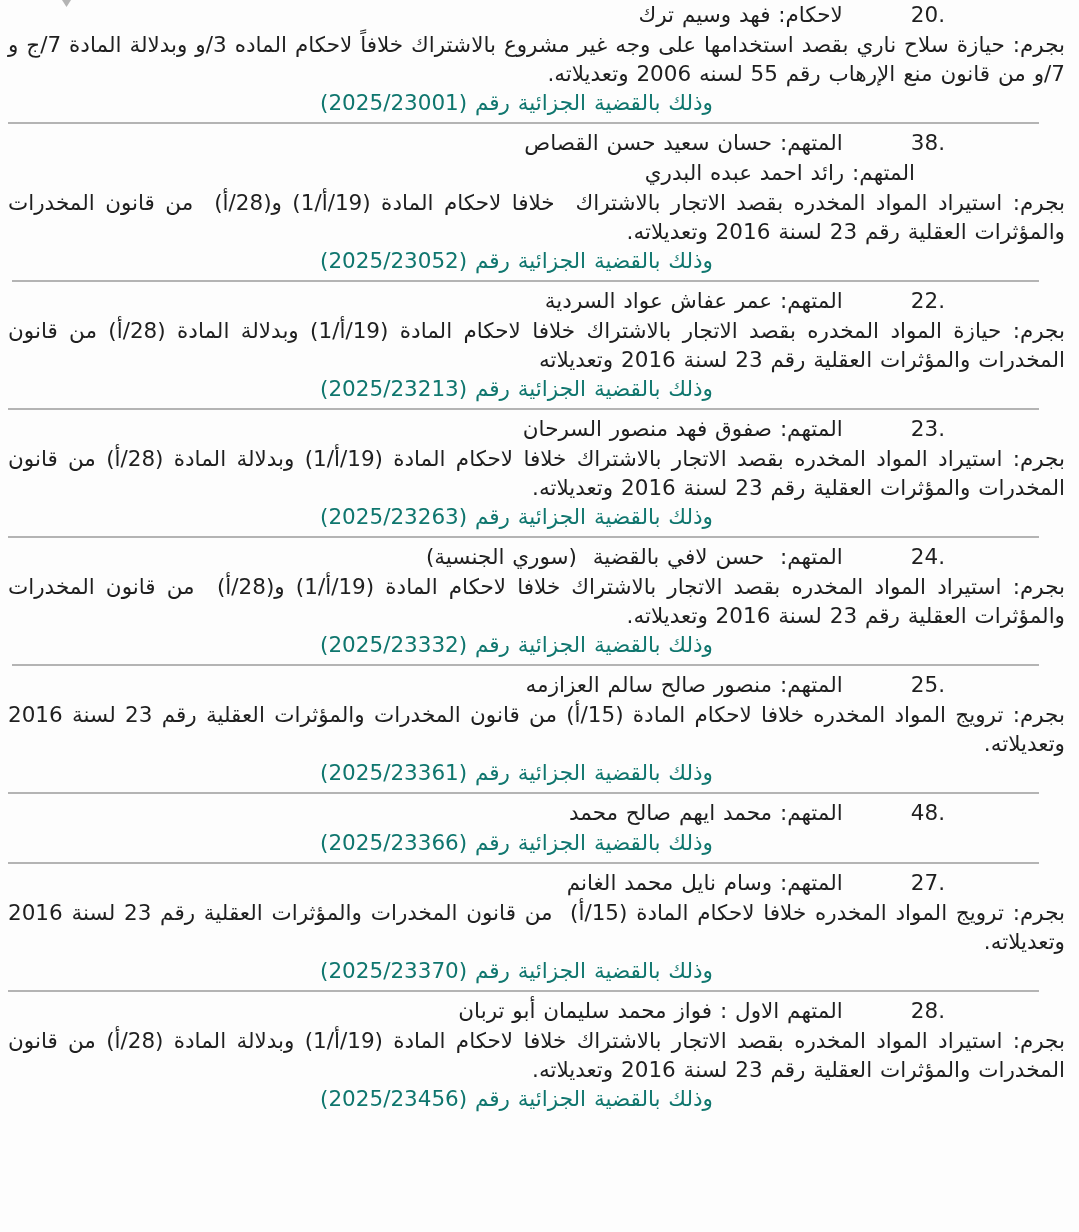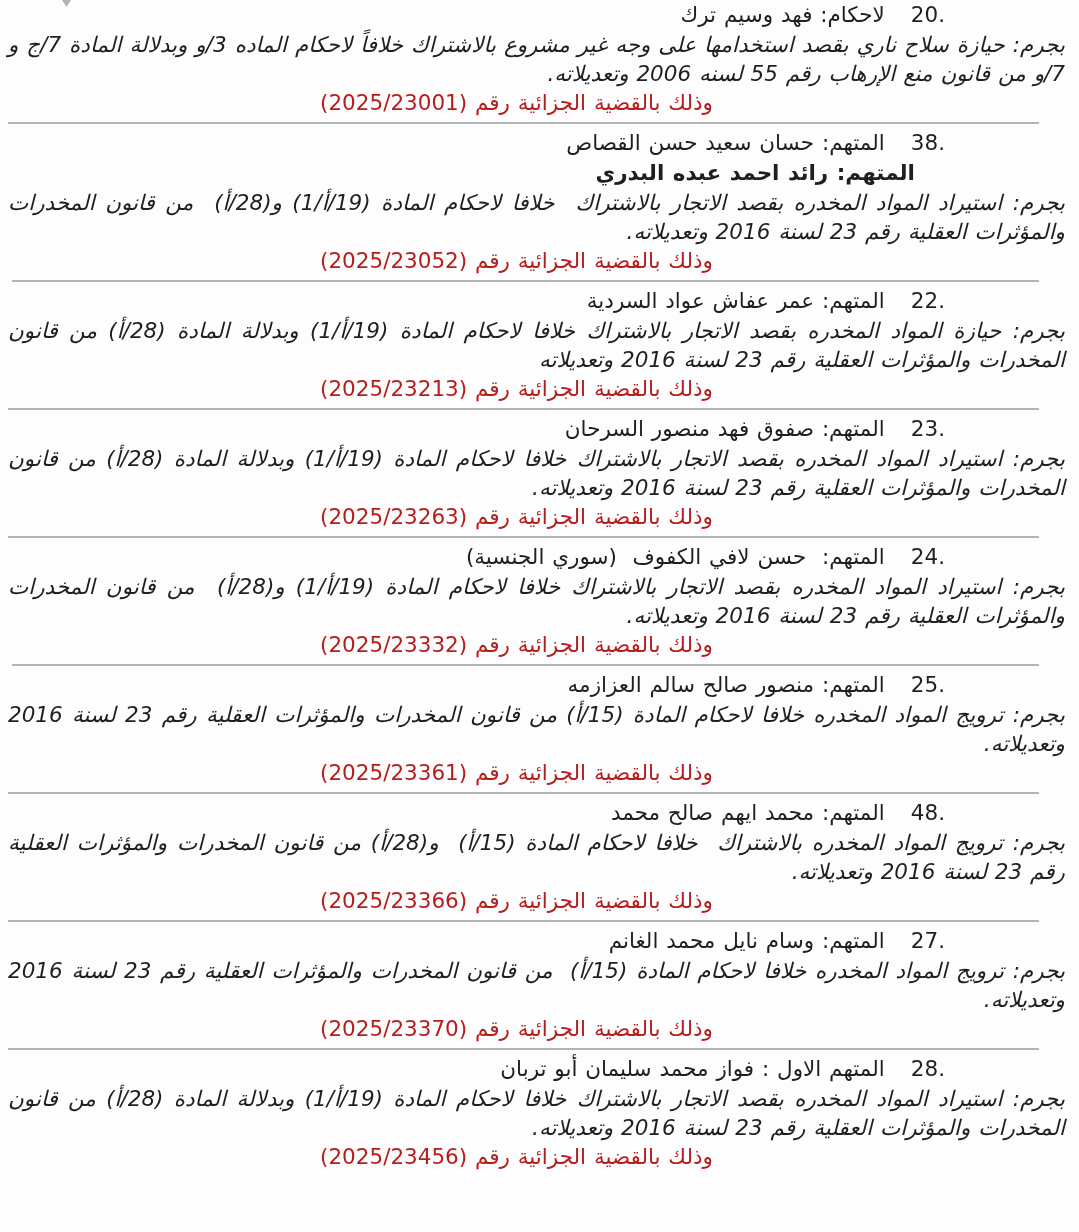--- a/index.html
+++ b/index.html
@@ -71,46 +71,45 @@
     font-size: 21.5px;
     line-height: 30px;
     color: #1f1f1f;
   }
   .heading-line .num {
     display: inline-block;
     min-width: 34px;
     text-align: center;
     unicode-bidi: isolate;
     direction: ltr;
+    margin-left: 42px;
   }
   .heading-line .sep-dot {
     display: inline-block;
     width: 26px;
   }
   
   .heading-line.secondary {
     margin-right: 150px;
-    font-weight: bold;
   }
   
   .charge-line {
     text-align: justify;
     text-align-last: right;
     text-justify: inter-word;
     font-size: 21.5px;
     line-height: 29px;
     color: #1f1f1f;
-    font-style: italic;
   }
   
   .case-line {
     text-align: center;
     font-size: 21.5px;
     line-height: 29px;
-    color: #b91c1c;
+    color: #0f766e;
     padding-right: 40px;
   }
 </style>
 </head>
 <body>
 
 <div class="page">
 
   <div class="scan-speck"></div>
 
@@ -134,34 +133,33 @@
         <div class="case-line line">وذلك بالقضية الجزائية رقم (2025/23213)</div>
       </div>
       <div class="rule inset"></div>
       <div class="entry">
         <div class="heading-line line"><span class="num">23.</span><span class="sep-dot"></span><span>المتهم: صفوق فهد منصور السرحان</span></div>
         <div class="charge-line line">بجرم: استيراد المواد المخدره بقصد الاتجار بالاشتراك خلافا لاحكام المادة (19/أ/1) وبدلالة المادة (28/أ) من قانون المخدرات والمؤثرات العقلية رقم 23 لسنة 2016 وتعديلاته.</div>
         <div class="case-line line">وذلك بالقضية الجزائية رقم (2025/23263)</div>
       </div>
       <div class="rule inset"></div>
       <div class="entry">
-        <div class="heading-line line"><span class="num">24.</span><span class="sep-dot"></span><span>المتهم:  حسن لافي الكفوف  (سوري الجنسية)</span></div>
+        <div class="heading-line line"><span class="num">24.</span><span class="sep-dot"></span><span>المتهم:  حسن لافي بالقضية  (سوري الجنسية)</span></div>
         <div class="charge-line line">بجرم: استيراد المواد المخدره بقصد الاتجار بالاشتراك خلافا لاحكام المادة (19/أ/1) و(28/أ)  من قانون المخدرات والمؤثرات العقلية رقم 23 لسنة 2016 وتعديلاته.</div>
         <div class="case-line line">وذلك بالقضية الجزائية رقم (2025/23332)</div>
       </div>
       <div class="rule wide"></div>
       <div class="entry">
         <div class="heading-line line"><span class="num">25.</span><span class="sep-dot"></span><span>المتهم: منصور صالح سالم العزازمه</span></div>
         <div class="charge-line line">بجرم: ترويج المواد المخدره خلافا لاحكام المادة (15/أ) من قانون المخدرات والمؤثرات العقلية رقم 23 لسنة 2016 وتعديلاته.</div>
         <div class="case-line line">وذلك بالقضية الجزائية رقم (2025/23361)</div>
       </div>
       <div class="rule inset"></div>
       <div class="entry">
         <div class="heading-line line"><span class="num">48.</span><span class="sep-dot"></span><span>المتهم: محمد ايهم صالح محمد</span></div>
-        <div class="charge-line line">بجرم: ترويج المواد المخدره بالاشتراك  خلافا لاحكام المادة (15/أ)  و(28/أ) من قانون المخدرات والمؤثرات العقلية رقم 23 لسنة 2016 وتعديلاته.</div>
         <div class="case-line line">وذلك بالقضية الجزائية رقم (2025/23366)</div>
       </div>
       <div class="rule inset"></div>
       <div class="entry">
         <div class="heading-line line"><span class="num">27.</span><span class="sep-dot"></span><span>المتهم: وسام نايل محمد الغانم</span></div>
         <div class="charge-line line">بجرم: ترويج المواد المخدره خلافا لاحكام المادة (15/أ)  من قانون المخدرات والمؤثرات العقلية رقم 23 لسنة 2016 وتعديلاته.</div>
         <div class="case-line line">وذلك بالقضية الجزائية رقم (2025/23370)</div>
       </div>
       <div class="rule inset"></div>
       <div class="entry">

